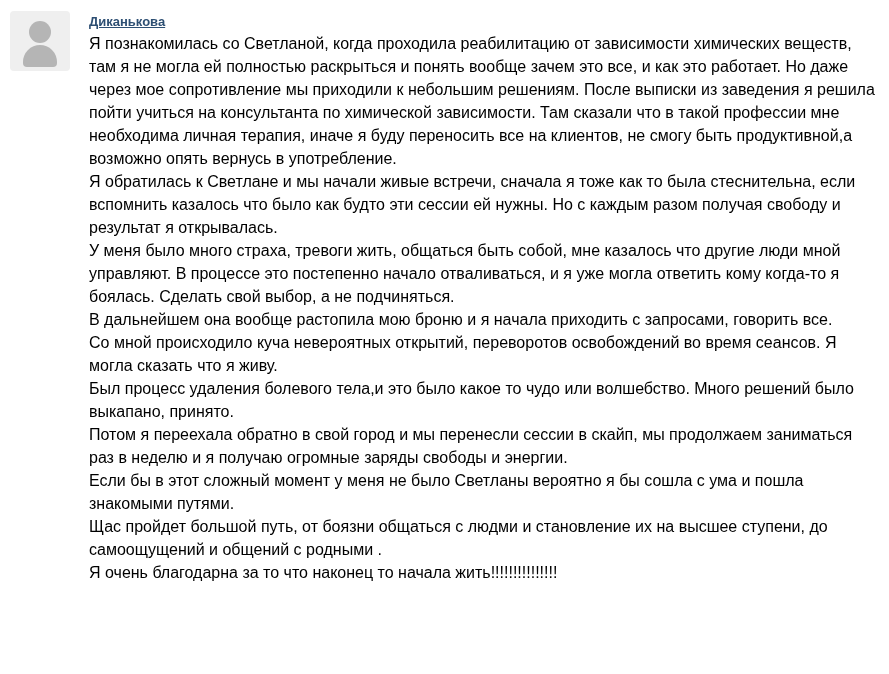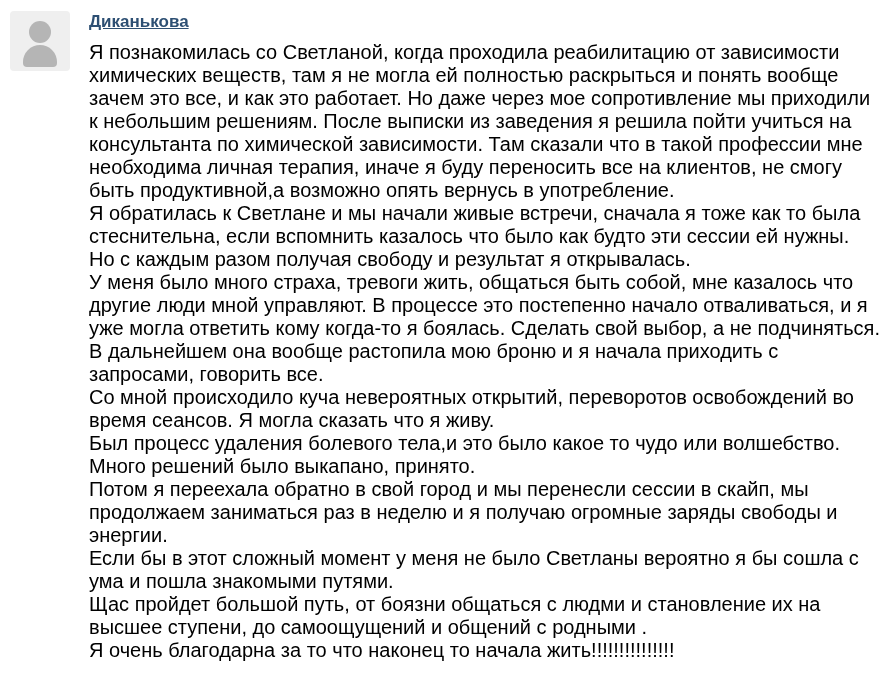--- a/index.html
+++ b/index.html
@@ -48,30 +48,29 @@
     background: #b5b5b5;
     border-radius: 17px 17px 4px 4px;
   }
   .content {
     flex: 1;
     min-width: 0;
     padding-top: 1px;
   }
   .author {
     display: inline-block;
-    font-size: 17px;
+    font-size: 13px;
     font-weight: bold;
     line-height: 20px;
     color: #2d4f73;
     text-decoration: underline;
     cursor: pointer;
   }
   .review-text {
-    margin-top: 9px;
-    font-size: 20px;
+    font-size: 16px;
     line-height: 23px;
     color: #000000;
     white-space: pre-line;
   }
 </style>
 </head>
 <body>
 
 <div class="review">
   <div class="avatar">

